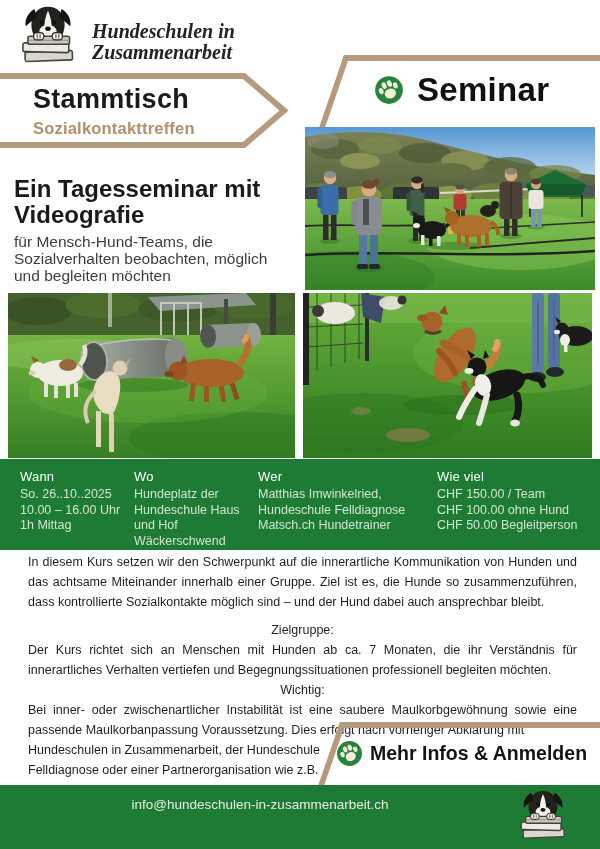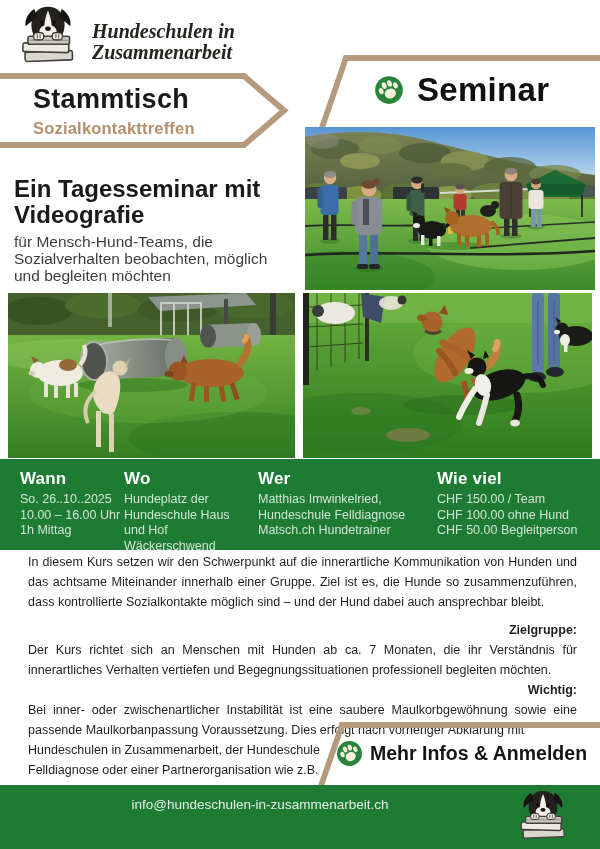--- a/index.html
+++ b/index.html
@@ -35,31 +35,31 @@
 
   
   .photo{position:absolute;display:block;}
   .photo-a{left:305px;top:127px;width:290px;height:163px;}
   .photo-b{left:8px;top:293px;width:287px;height:165px;}
   .photo-c{left:303px;top:293px;width:289px;height:165px;}
 
   
   .info-bar{left:0;top:459px;width:600px;height:91px;background:#1e7b34;}
   .info-col{position:absolute;top:10px;}
-  .info-col h3{margin:0 0 3px;font-size:17px;font-weight:700;color:#ffffff;letter-spacing:.2px;}
+  .info-col h3{margin:0 0 3px;font-size:13px;font-weight:400;color:#ffffff;letter-spacing:.2px;}
   .info-col p{margin:0;font-size:12.5px;line-height:15.5px;color:#d2e5d4;}
   .col-wann{left:20px;width:104px;}
-  .col-wo{left:124px;width:124px;}
+  .col-wo{left:134px;width:124px;}
   .col-wer{left:258px;width:175px;}
   .col-wie{left:437px;width:160px;}
 
   
   .article{left:28px;top:552px;width:549px;font-size:12.5px;line-height:20px;color:#1f1f1f;}
   .article p{margin:0;text-align:justify;}
-  .article .subhead{font-weight:700;text-align:right;}
+  .article .subhead{font-weight:400;text-align:center;}
   .article .gap{margin-top:8px;}
   .article .narrow{width:312px;text-align:left;}
 
   
   .cta-border{left:340px;top:722px;width:262px;height:62px;
     border-top:6px solid #b59a7d;border-left:6px solid #b59a7d;
     transform:skewX(-19deg);transform-origin:0 0;}
   .cta-content{left:336px;top:740px;display:flex;align-items:center;gap:7px;cursor:pointer;}
   .cta-content .paw{width:27px;height:27px;}
   .cta-label{font-size:19.5px;font-weight:800;color:#141414;}

